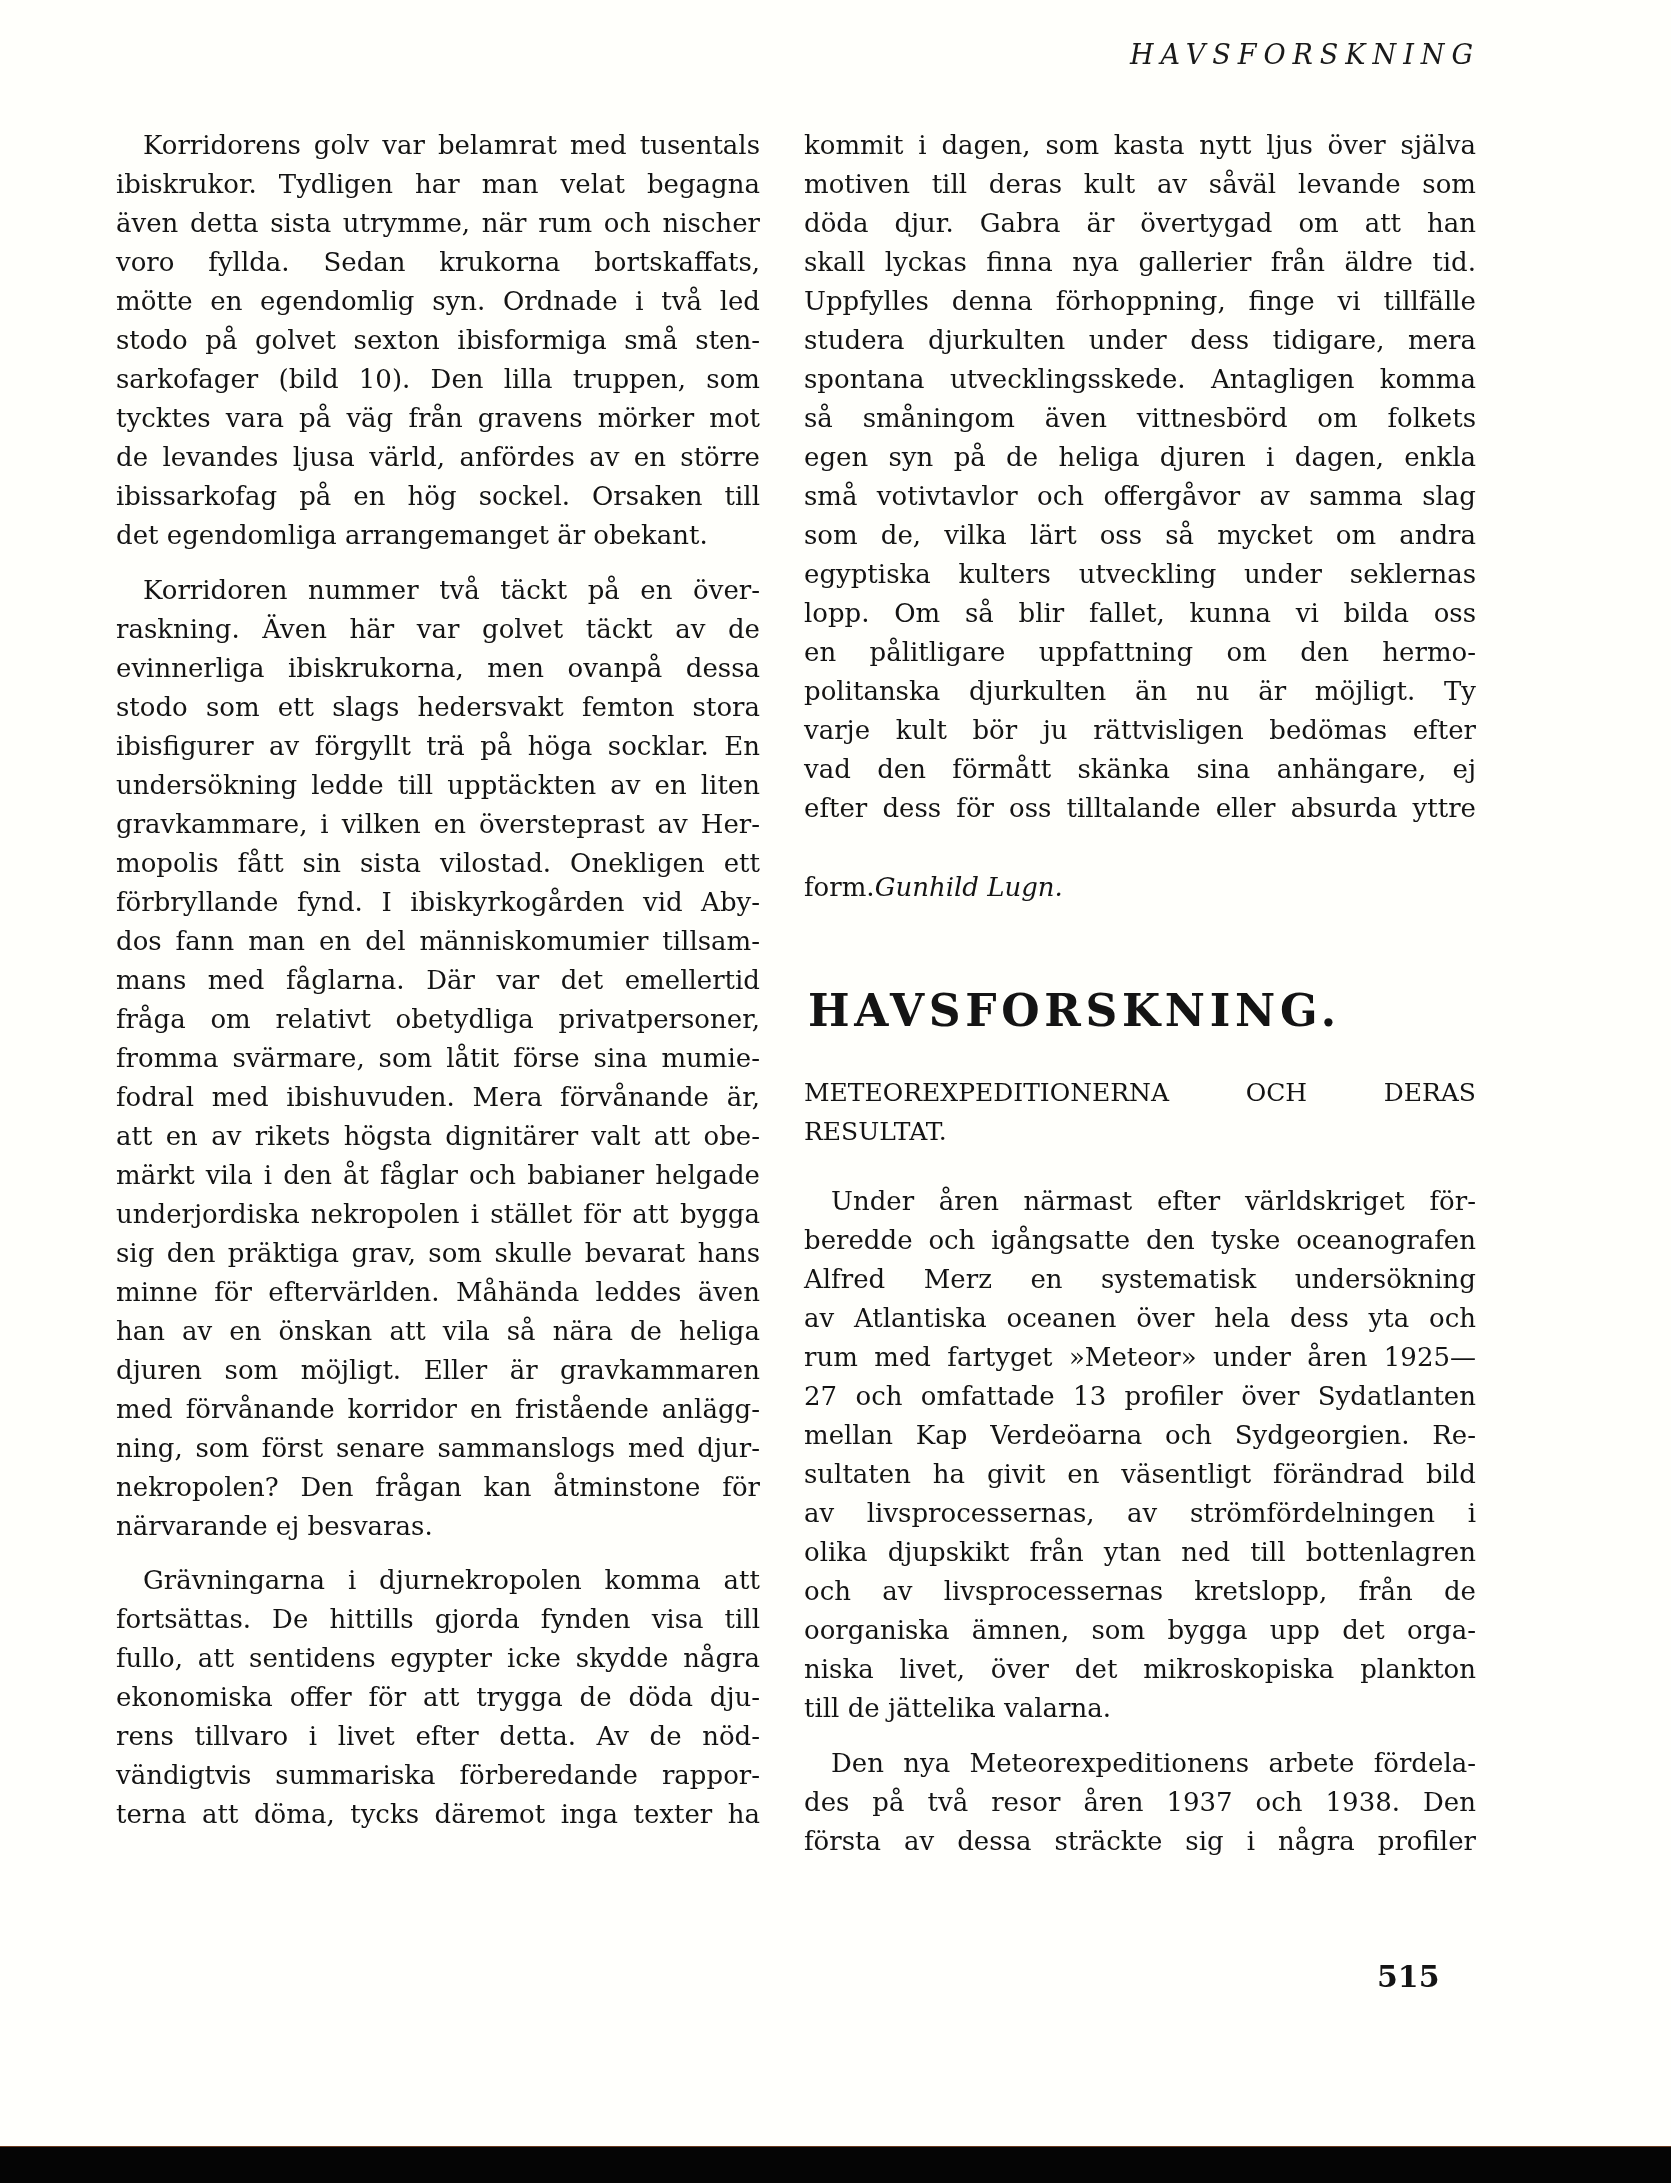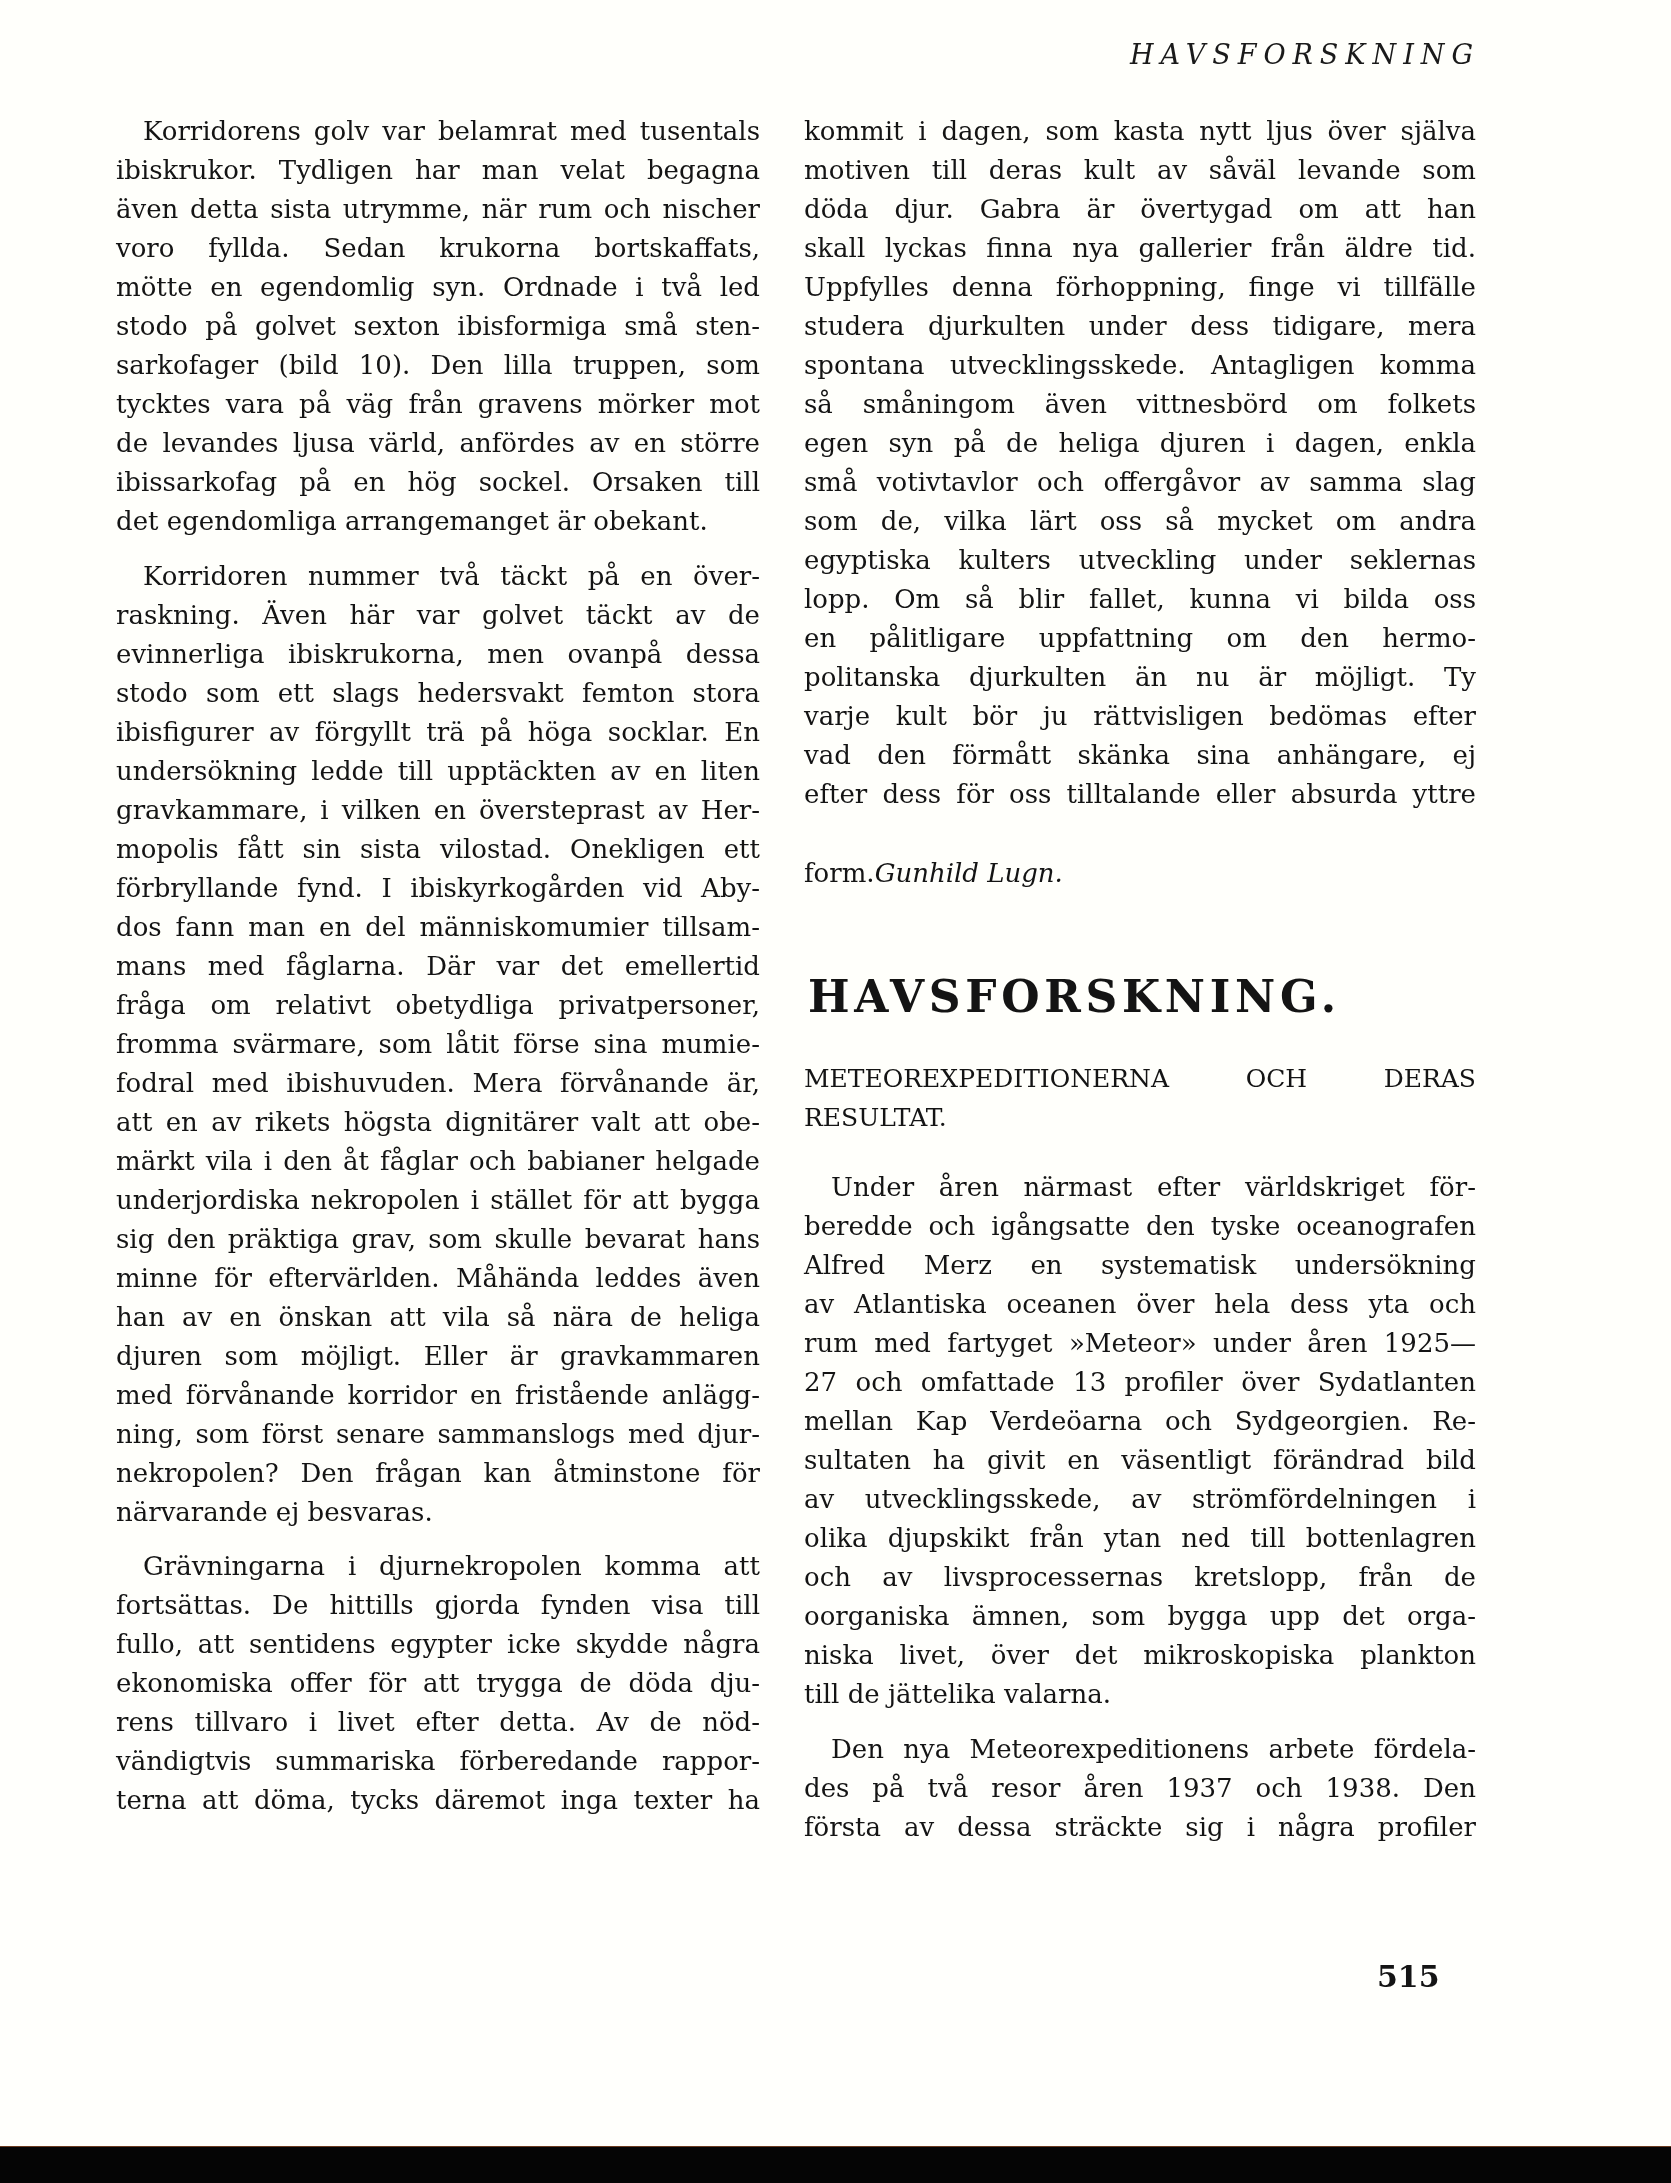--- a/index.html
+++ b/index.html
@@ -8,21 +8,21 @@
     background: #fffffc;
     font-family: "DejaVu Serif", "Liberation Serif", serif;
     color: #141414;
   }
   .page { position: absolute; left: 0; top: 0; width: 1672px; height: 1598px; background: #fffffb; }
   .bottom-band { position: absolute; left: 0; top: 2146px; width: 1672px; height: 37px; background: #050505; border-top: 1.6px solid #6b3a1e; }
   .running-head {
     position: absolute; left: 1094px; top: 39px; width: 386px; text-align: right;
     font-style: italic; font-size: 27px; letter-spacing: 7px; color: #1a1a1a;
   }
-  .col { position: absolute; top: 112px; }
+  .col { position: absolute; top: 126px; }
   .col-left { left: 116px; width: 644px; }
   .col-right { left: 804px; width: 672px; }
   .para { margin: 0; font-size: 26px; line-height: 39px; text-align: justify; text-align-last: left; }
   .line { display: block; text-align: justify; text-align-last: justify; white-space: nowrap; height: 39px; }
   .line.last { text-align-last: left; }
   .line.indent { padding-left: 27px; }
   .gap { height: 15.7px; }
   .sig-line { display: flex; justify-content: flex-start; height: 39px; margin-top: 40px; }
   .sig { font-style: italic; }
   .section-title { font-size: 44px; letter-spacing: 4.7px; margin: 4px; line-height: 47px; height: 47px; }
@@ -127,21 +127,21 @@
 
     <div class="para">
       <span class="line indent">Under åren närmast efter världskriget för-</span>
       <span class="line">beredde och igångsatte den tyske oceanografen</span>
       <span class="line">Alfred Merz en systematisk undersökning</span>
       <span class="line">av Atlantiska oceanen över hela dess yta och</span>
       <span class="line">rum med fartyget »Meteor» under åren 1925—</span>
       <span class="line">27 och omfattade 13 profiler över Sydatlanten</span>
       <span class="line">mellan Kap Verdeöarna och Sydgeorgien. Re-</span>
       <span class="line">sultaten ha givit en väsentligt förändrad bild</span>
-      <span class="line">av utvecklingsskede, av strömfördelningen i</span>
+      <span class="line">av livsprocessernas, av strömfördelningen i</span>
       <span class="line">olika djupskikt från ytan ned till bottenlagren</span>
       <span class="line">och av livsprocessernas kretslopp, från de</span>
       <span class="line">oorganiska ämnen, som bygga upp det orga-</span>
       <span class="line">niska livet, över det mikroskopiska plankton</span>
       <span class="line last">till de jättelika valarna.</span>
     </div>
     <div class="gap"></div>
     <div class="para">
       <span class="line indent">Den nya Meteorexpeditionens arbete fördela-</span>
       <span class="line">des på två resor åren 1937 och 1938. Den</span>

